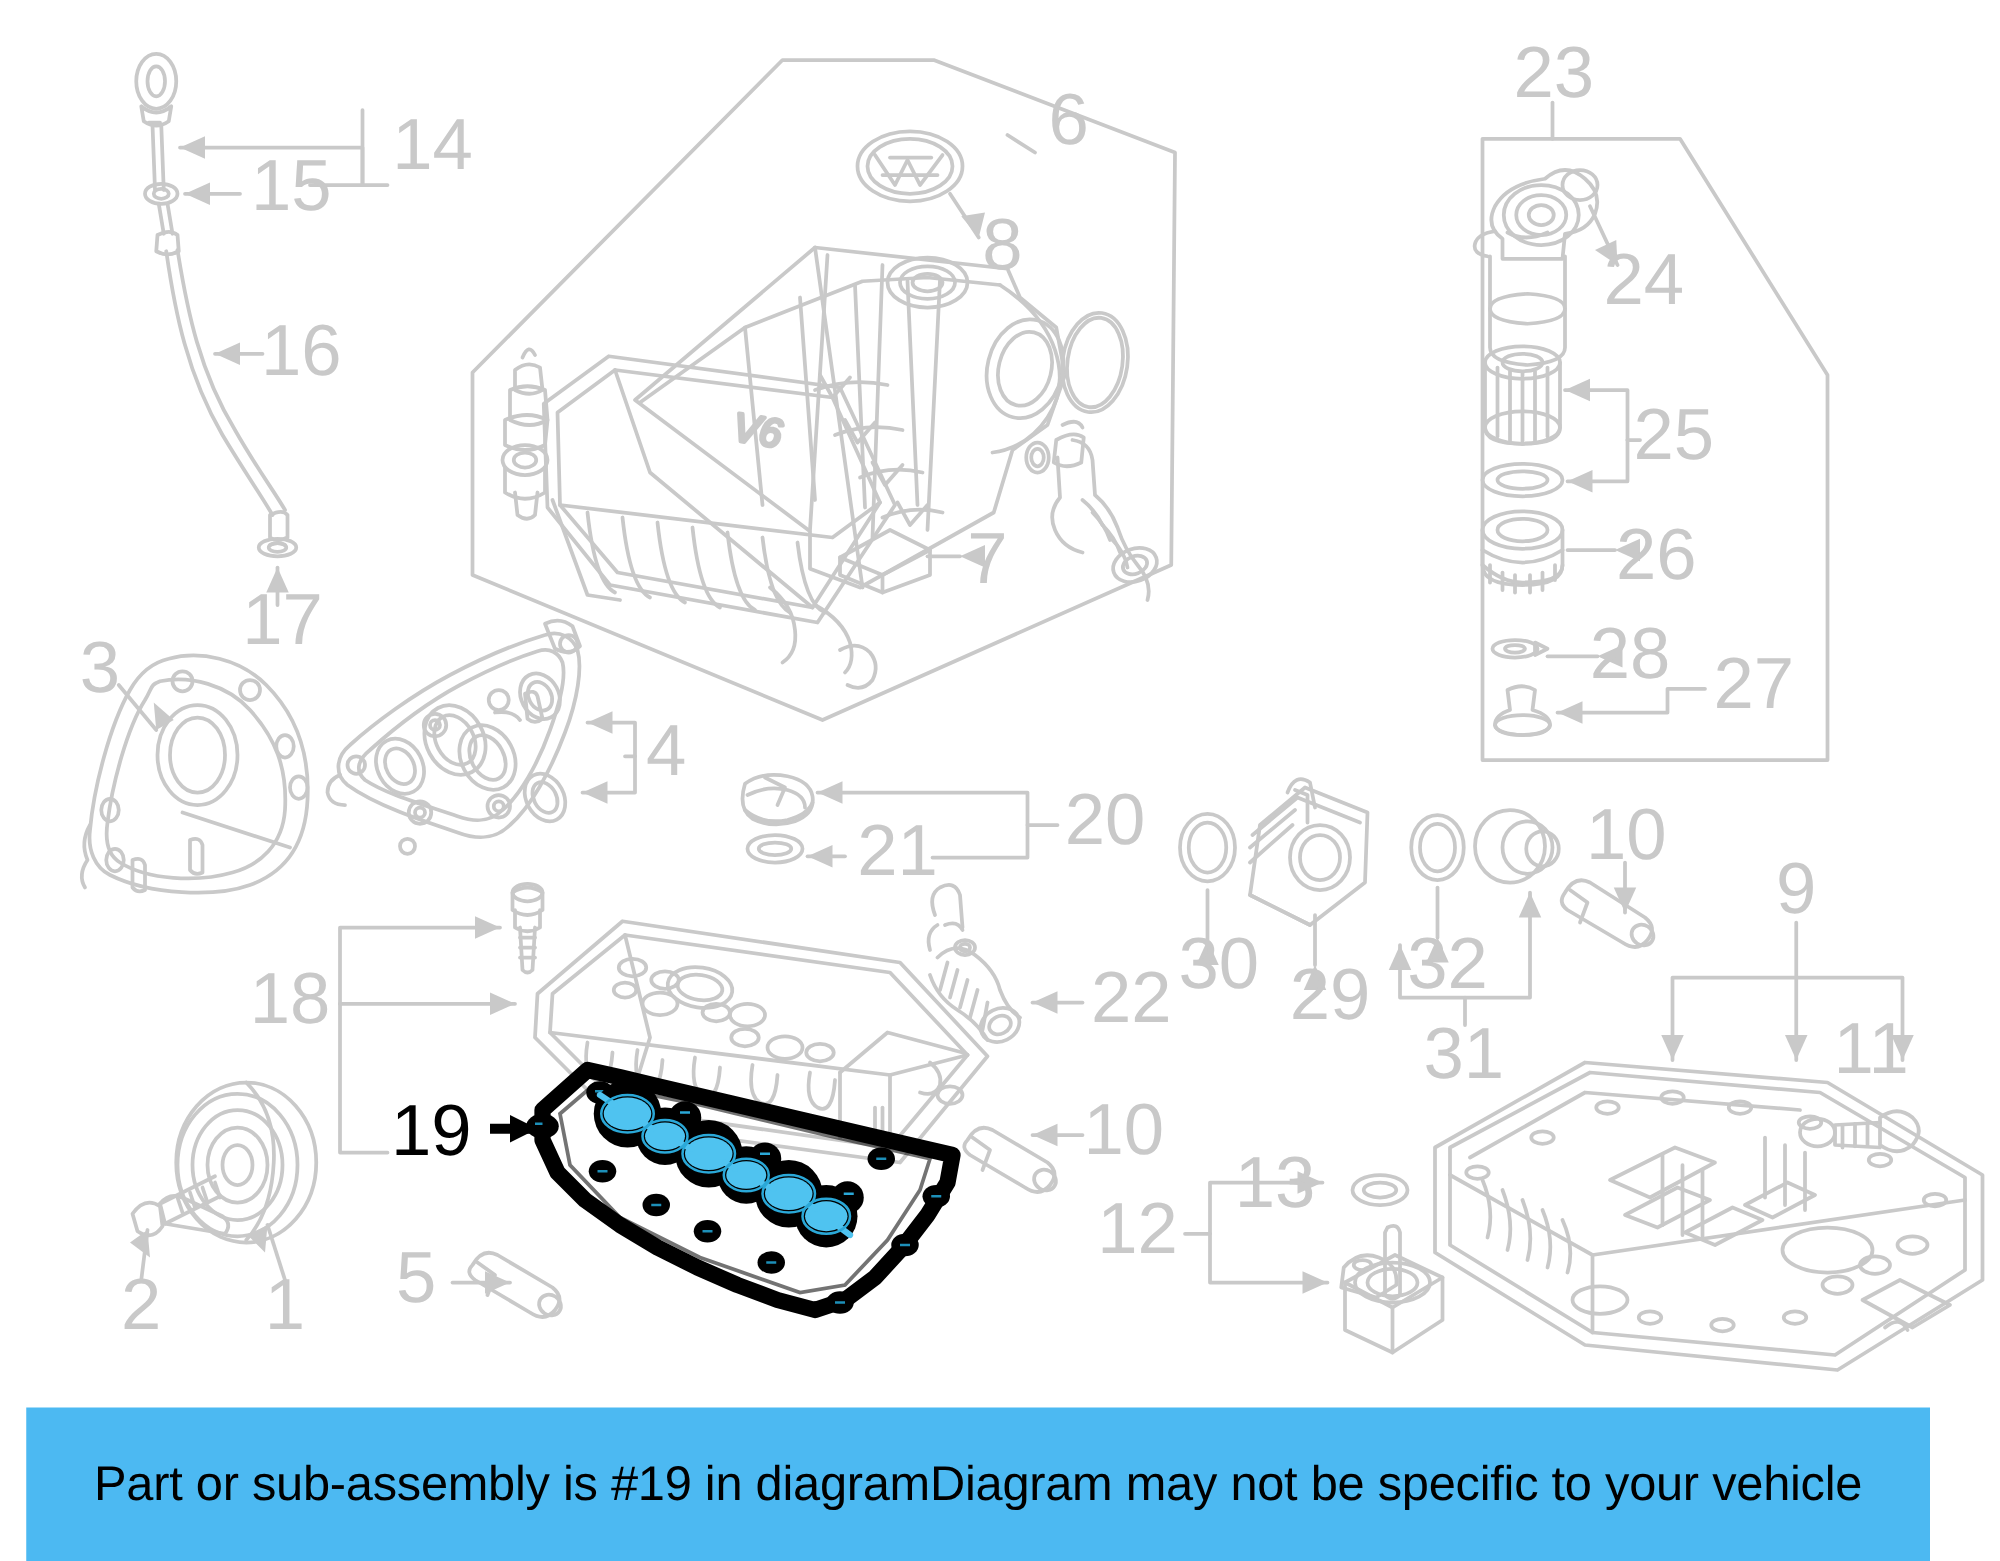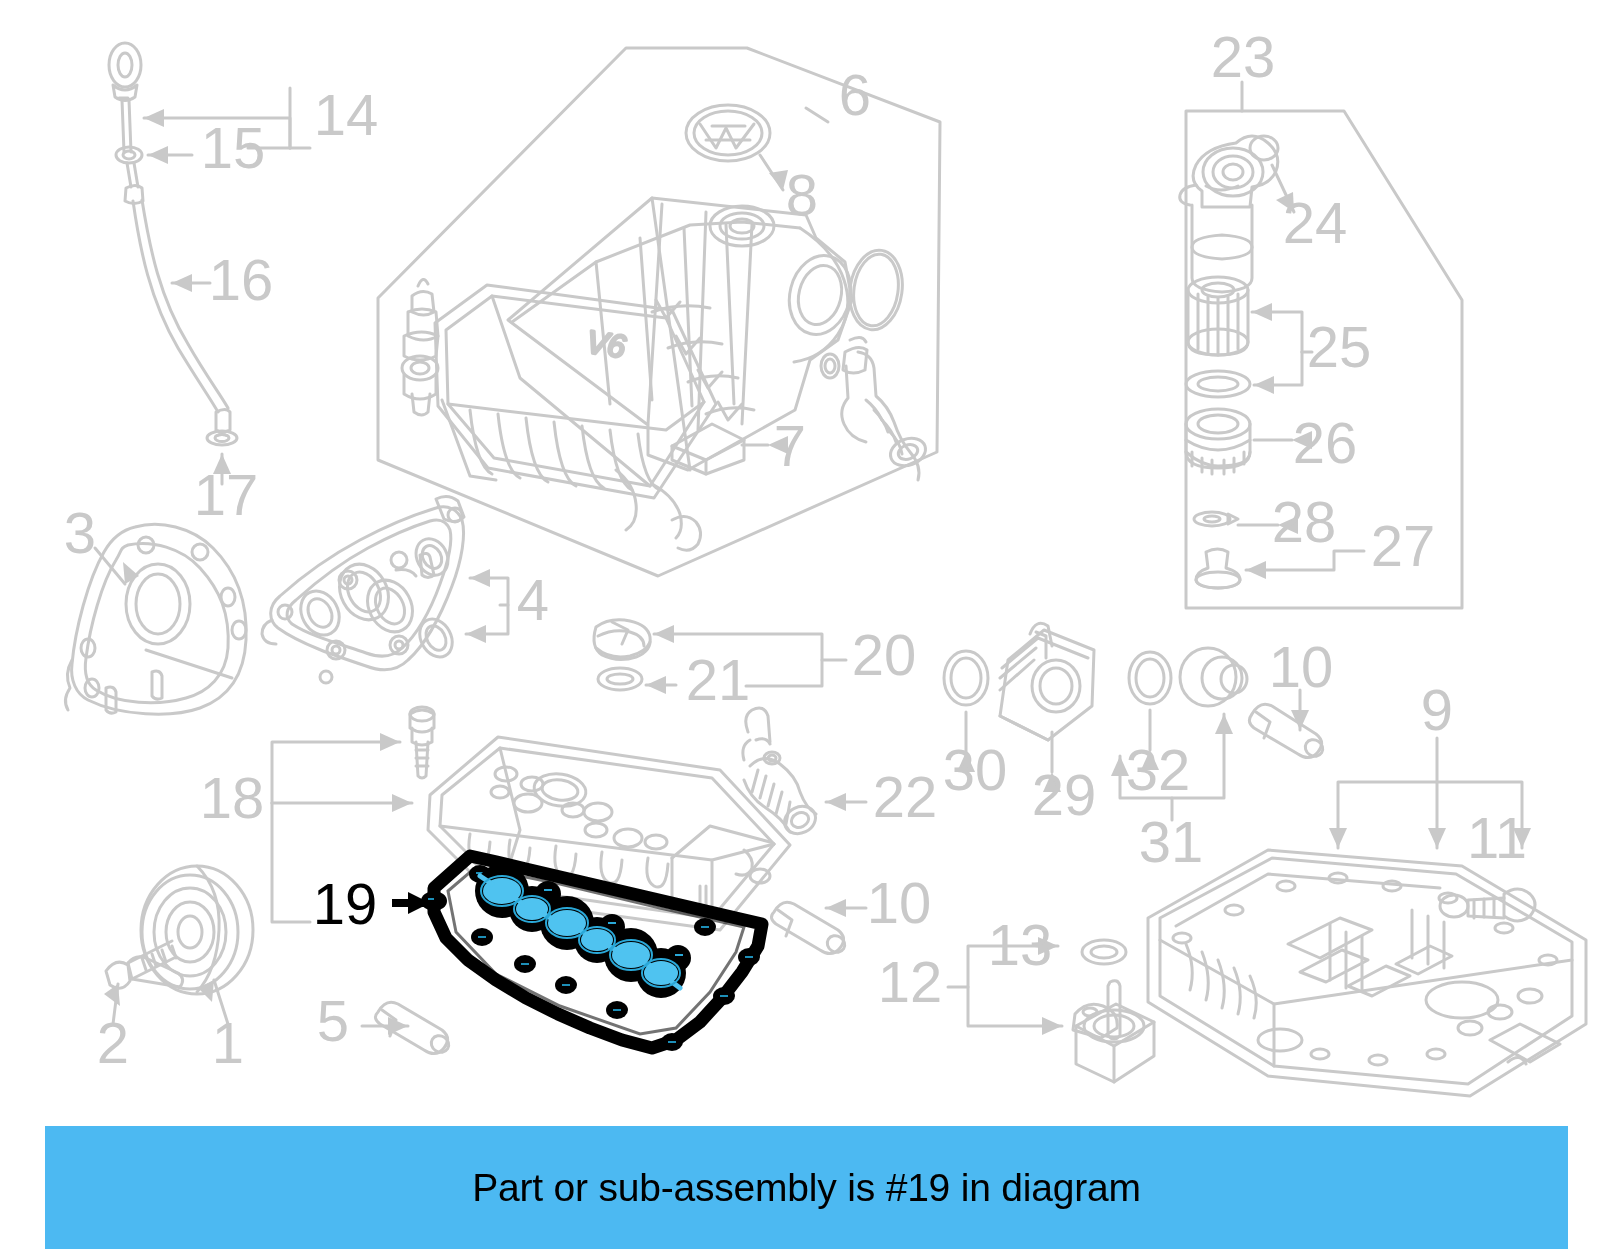--- a/index.html
+++ b/index.html
@@ -2,21 +2,21 @@
 <html><head>
 <meta charset="utf-8">
 <style>
   html,body{margin:0;padding:0;background:#ffffff;}
   body{width:1600px;height:1249px;overflow:hidden;
        font-family:"Liberation Sans","DejaVu Sans",sans-serif;}
   #stage{position:relative;width:1600px;height:1249px;background:#fff;}
   #diagram{position:absolute;left:0;top:0;width:1600px;height:1249px;}
   .num{fill:#c9c9c9;font-family:"Liberation Sans","DejaVu Sans",sans-serif;font-weight:400;}
   .num-hl{fill:#000000;font-family:"Liberation Sans","DejaVu Sans",sans-serif;font-weight:400;}
-  #banner{position:absolute;left:45px;top:1126px;width:1523px;height:123px;
+  #banner{position:absolute;left:21px;top:1126px;width:1523px;height:123px;
           background:#4cb9f2;display:flex;flex-direction:row;
           align-items:center;justify-content:center;}
   #banner .bline{color:#000;font-size:39px;line-height:1.22;
                  font-family:"Liberation Sans","DejaVu Sans",sans-serif;
                  letter-spacing:-0.2px;white-space:nowrap;}
 </style>
 </head>
 <body>
 
 <div id="stage">
@@ -678,15 +678,16 @@
         <text x="975" y="775" text-anchor="middle" dominant-baseline="middle" font-size="58" class="num">30</text>
         <text x="1171" y="847" text-anchor="middle" dominant-baseline="middle" font-size="58" class="num">31</text>
         <text x="1158" y="775" text-anchor="middle" dominant-baseline="middle" font-size="58" class="num">32</text>
         <text x="899" y="908" text-anchor="middle" dominant-baseline="middle" font-size="58" class="num">10</text>
       </g>
 
   </svg>
 
   <div id="banner">
     <div class="bline">Part or sub-assembly is #19 in diagram</div>
+    <div class="bline">Diagram may not be specific to your vehicle</div>
   </div>
 
 </div>
 
 </body></html>

